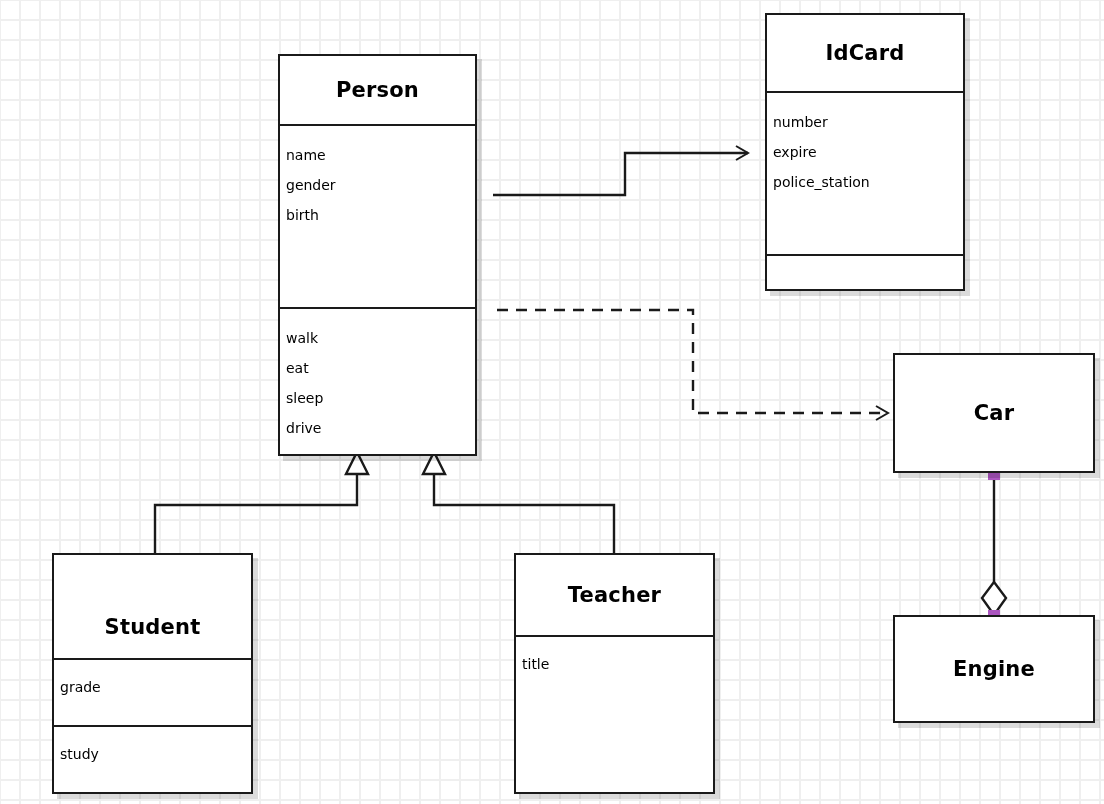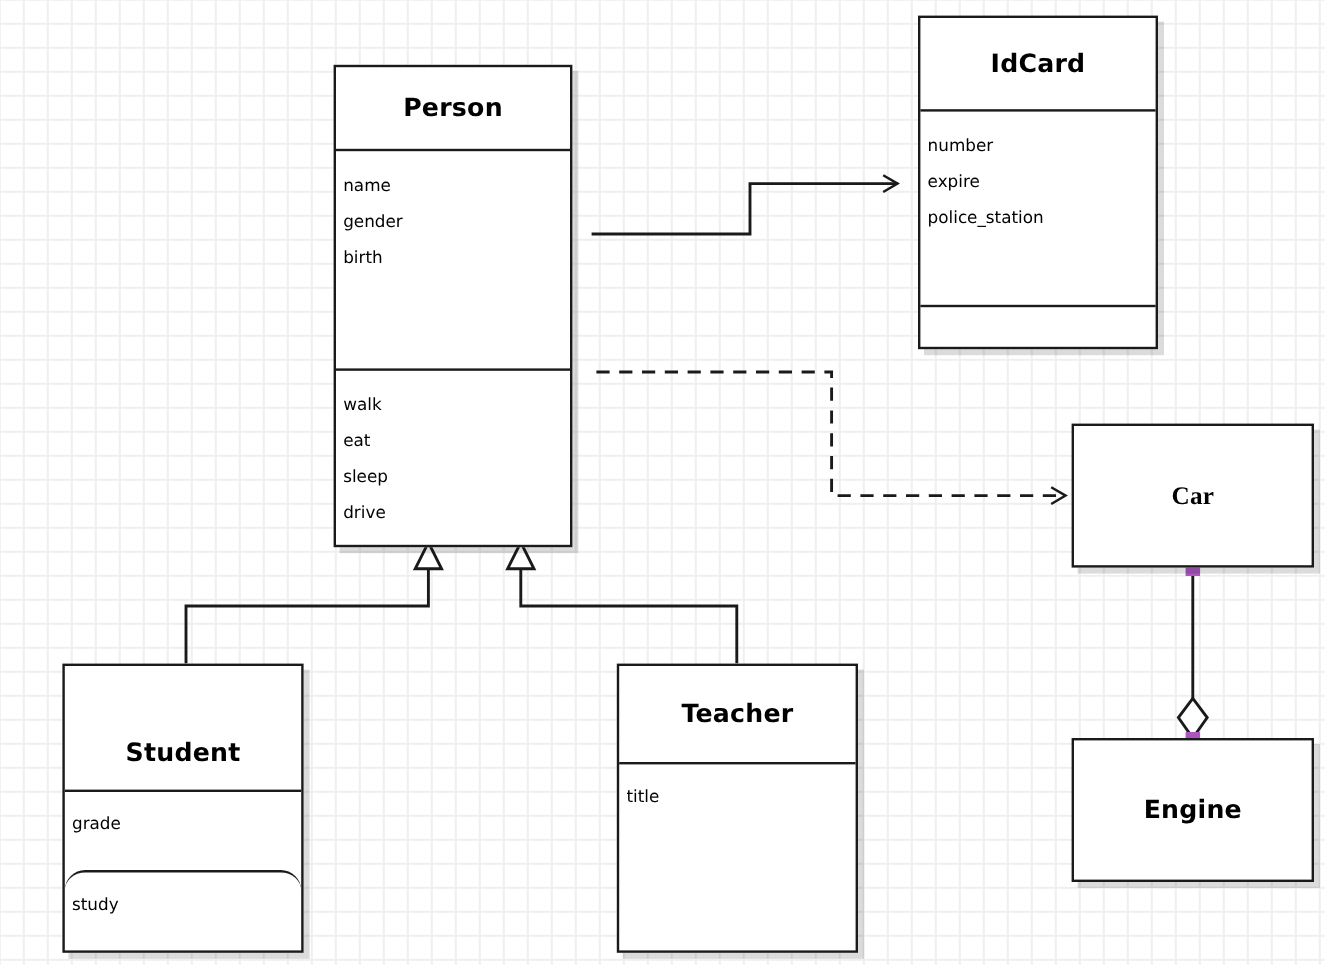--- a/index.html
+++ b/index.html
@@ -152,39 +152,39 @@
     <div class="uml-section uml-members empty" style="height:36px;"></div>
   </div>
 
   <div class="uml-class" style="left:52px; top:553px; width:201px; height:241px;">
     <div class="uml-section uml-title" style="height:80px;margin-top:40px;">
       <span>Student</span>
     </div>
     <div class="uml-section uml-members tight" style="height:80px;">
       <span class="member-line">grade</span>
     </div>
-    <div class="uml-section uml-members tight" style="height:81px;border-radius:17px;">
+    <div class="uml-section uml-members tight" style="height:81px;">
       <span class="member-line">study</span>
     </div>
   </div>
 
   <div class="uml-class" style="left:514px; top:553px; width:201px; height:241px;">
     <div class="uml-section uml-title" style="height:80px;">
       <span>Teacher</span>
     </div>
     <div class="uml-section uml-members tight" style="height:80px;">
       <span class="member-line">title</span>
     </div>
   </div>
 
-  <div class="uml-class" style="left:893px; top:353px; width:202px; height:120px;font-family:Liberation Serif, serif;">
+  <div class="uml-class" style="left:893px; top:353px; width:202px; height:120px;">
     <div class="uml-section uml-title center-only">
       <span>Car</span>
     </div>
   </div>
 
-  <div class="uml-class" style="left:893px; top:615px; width:202px; height:120px;">
+  <div class="uml-class" style="left:893px; top:615px; width:202px; height:108px;">
     <div class="uml-section uml-title center-only">
       <span>Engine</span>
     </div>
   </div>
 
 </div>
 
 </body></html>

